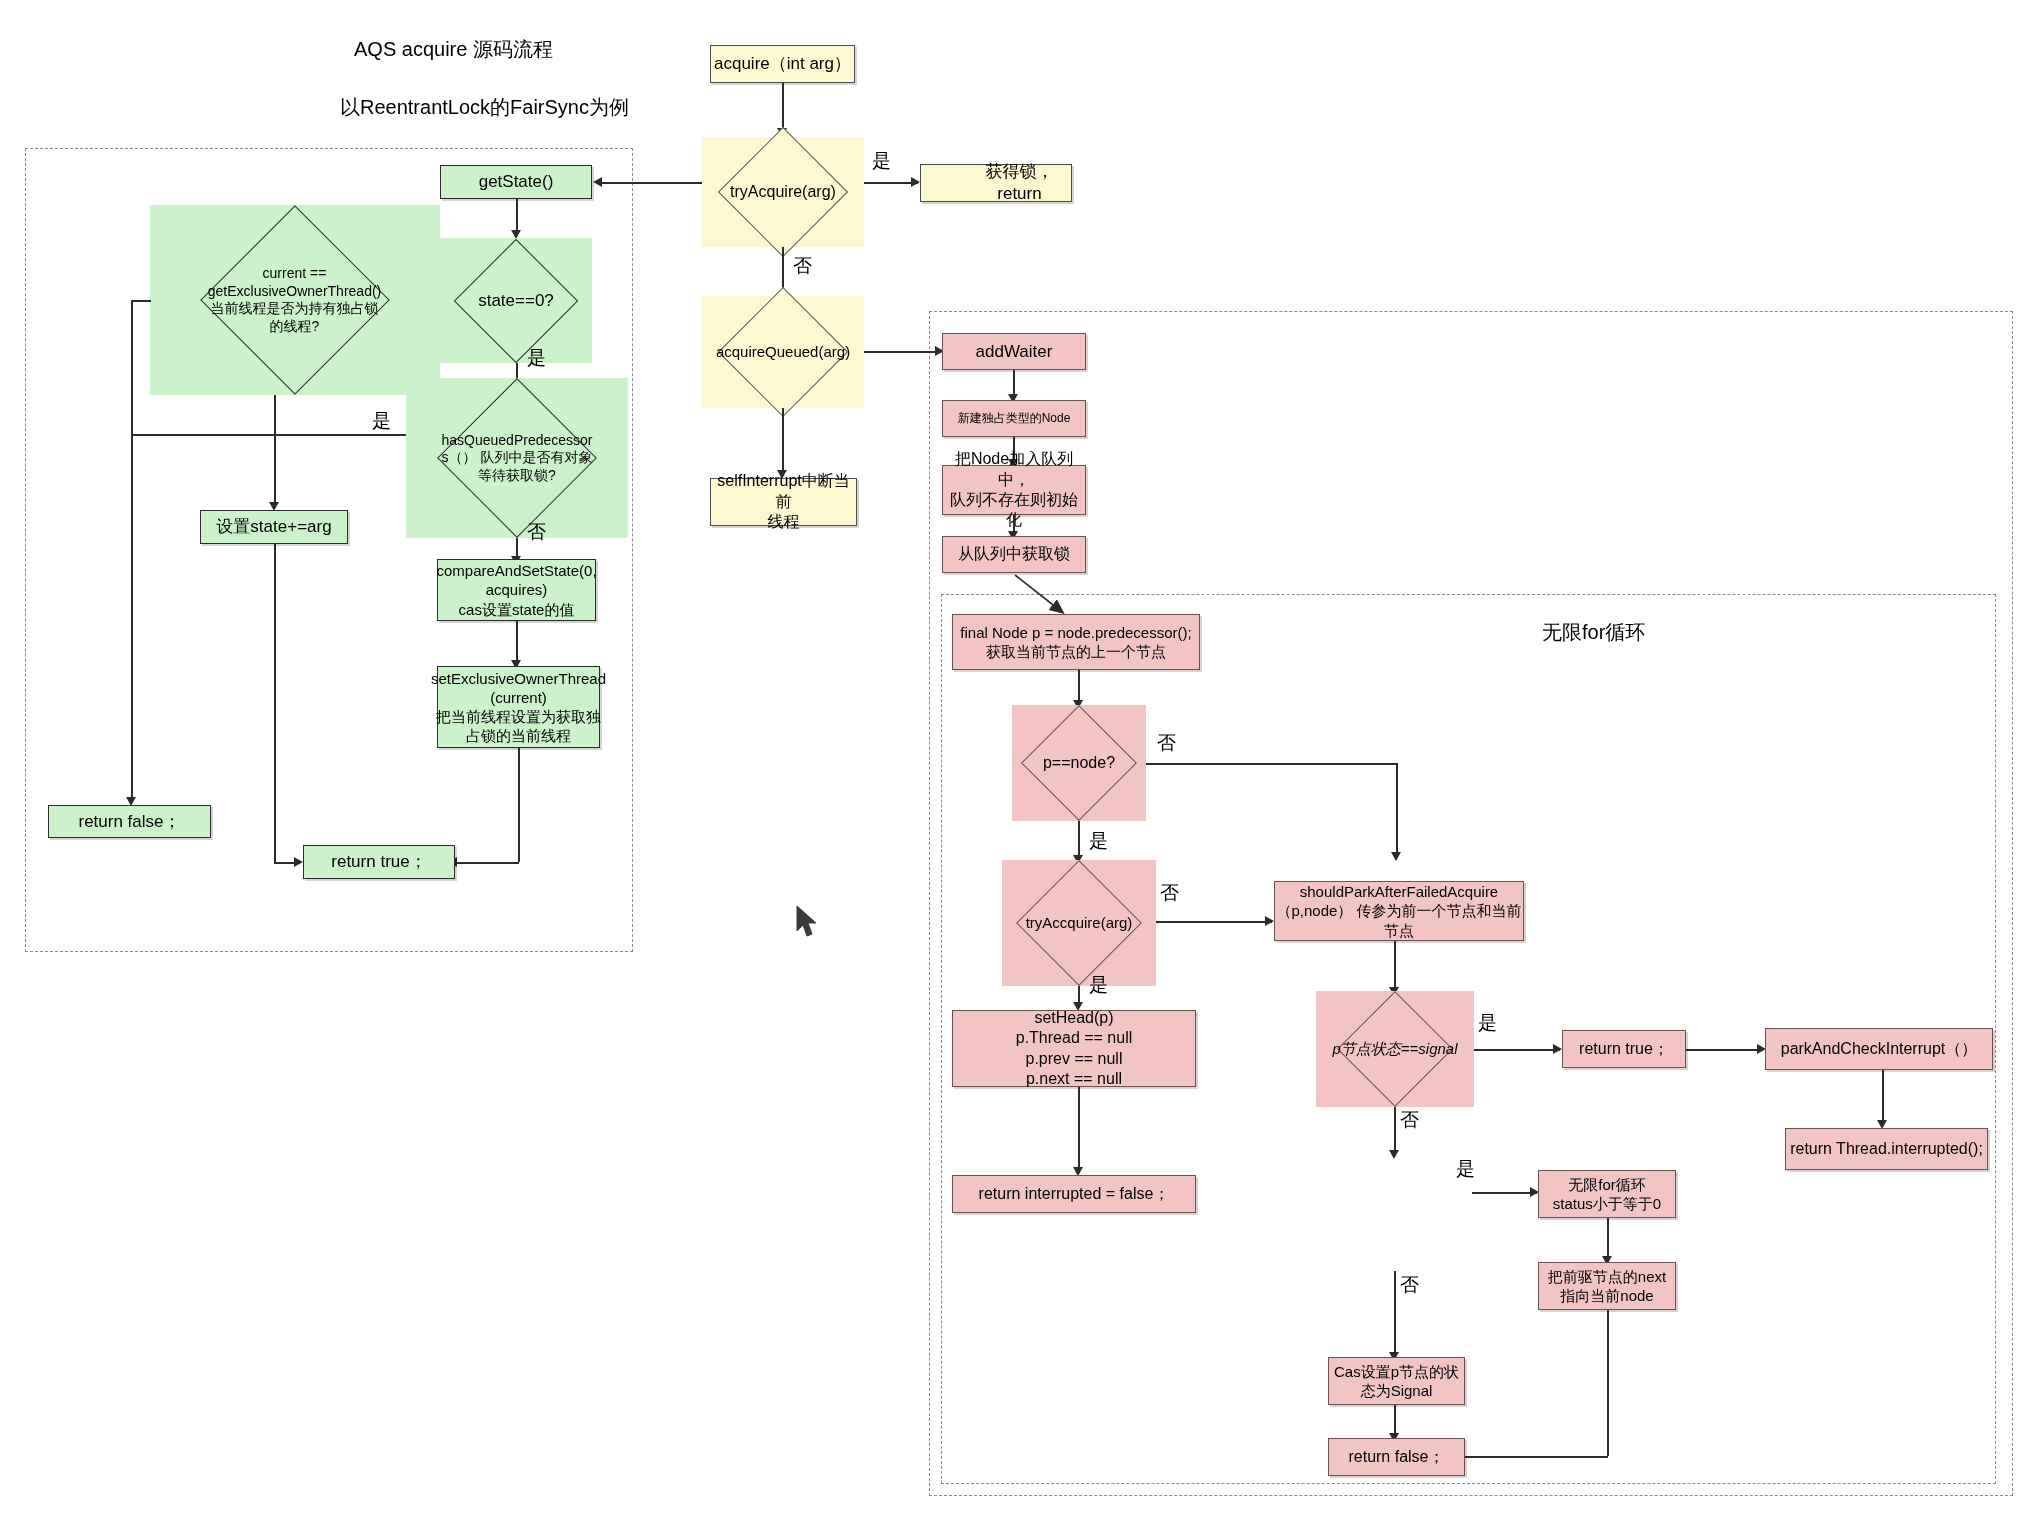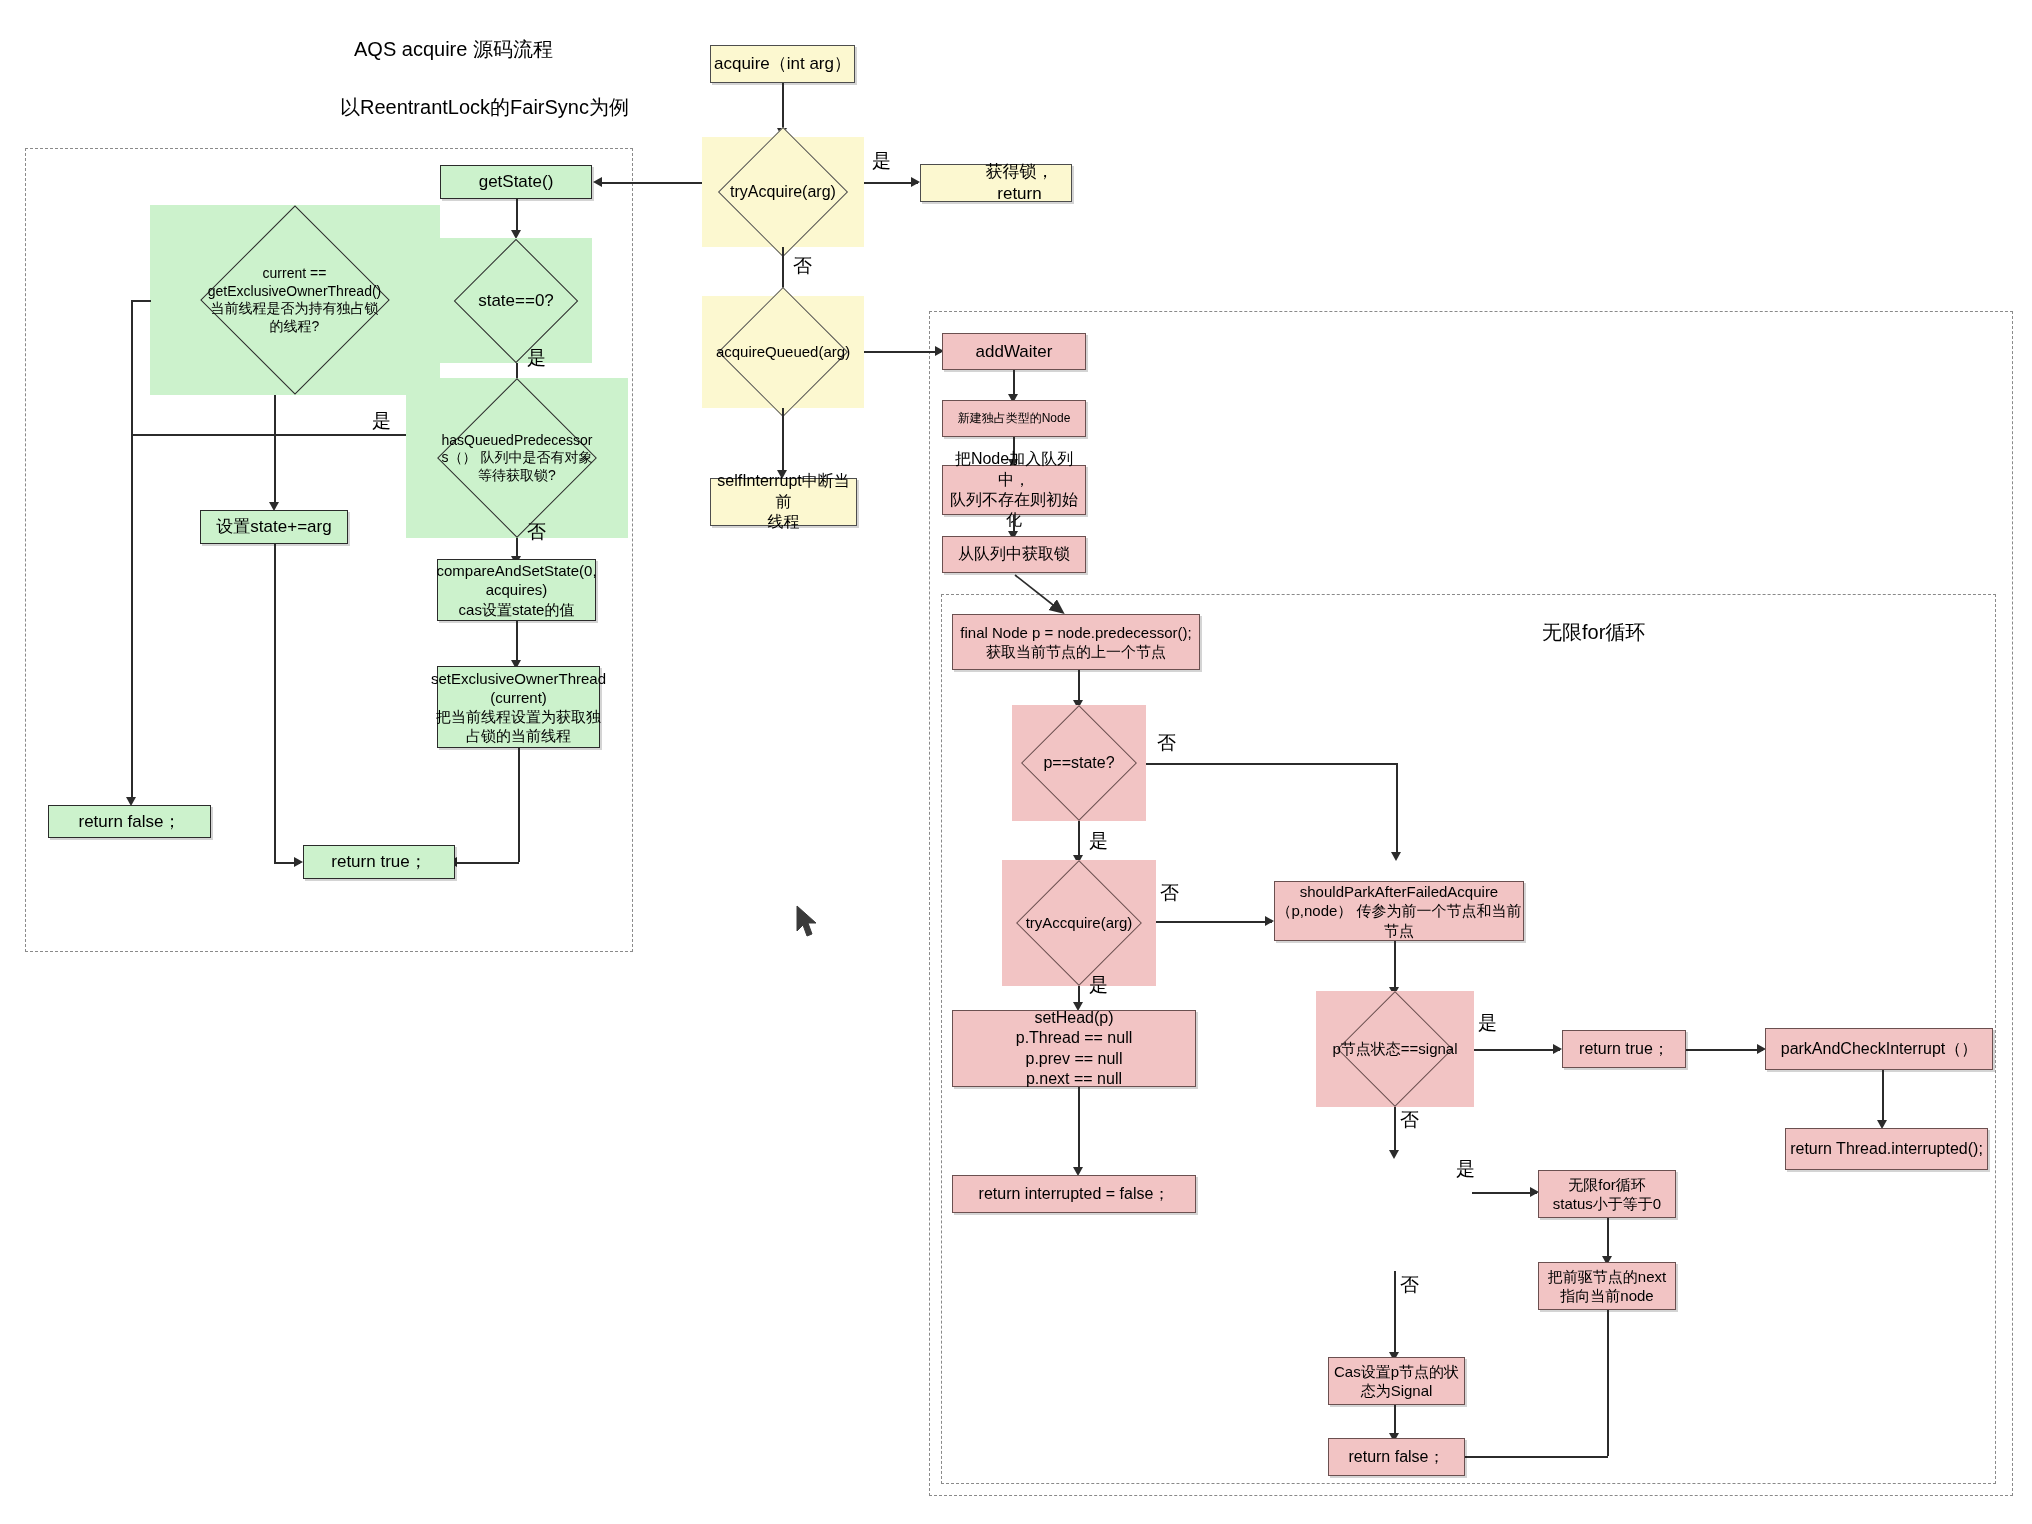--- a/index.html
+++ b/index.html
@@ -252,21 +252,21 @@
   </svg>
 
   <div class="node rect pink" style="left:952px;top:614px;width:248px;height:56px;font-size:15px;">final Node p = node.predecessor();
 获取当前节点的上一个节点</div>
 
   <div class="ln lv" style="left:1078px;top:670px;height:34px;"></div>
   <div class="arr arr-d" style="left:1073px;top:700px;"></div>
 
   <div class="diamond pink" style="left:1012px;top:705px;width:134px;height:116px;">
     <div class="shape" style="width:82px;height:82px;"></div>
-    <div class="dlabel" style="font-size:16px;">p==state?</div>
+    <div class="dlabel" style="font-size:16px;">p==node?</div>
   </div>
 
   <div class="ln lh" style="left:1146px;top:763px;width:250px;"></div>
   <div class="ln lv" style="left:1396px;top:763px;height:93px;"></div>
   <div class="arr arr-d" style="left:1391px;top:852px;"></div>
   <div class="edgelabel" style="left:1157px;top:730px;">否</div>
 
   <div class="ln lv" style="left:1078px;top:821px;height:38px;"></div>
   <div class="arr arr-d" style="left:1073px;top:855px;"></div>
   <div class="edgelabel" style="left:1089px;top:828px;">是</div>
@@ -295,21 +295,21 @@
   <div class="node rect pink" style="left:952px;top:1175px;width:244px;height:38px;font-size:16px;">return interrupted = false；</div>
 
   <div class="node rect pink" style="left:1274px;top:881px;width:250px;height:60px;font-size:15px;">shouldParkAfterFailedAcquire
 （p,node） 传参为前一个节点和当前节点</div>
 
   <div class="ln lv" style="left:1394px;top:941px;height:50px;"></div>
   <div class="arr arr-d" style="left:1389px;top:987px;"></div>
 
   <div class="diamond pink" style="left:1316px;top:991px;width:158px;height:116px;">
     <div class="shape" style="width:82px;height:82px;"></div>
-    <div class="dlabel" style="font-size:15px;">p节点状态==signal</div>
+    <div class="dlabel" style="font-size:15px;font-style:italic;">p节点状态==signal</div>
   </div>
 
   <div class="ln lh" style="left:1474px;top:1049px;width:86px;"></div>
   <div class="arr arr-r" style="left:1553px;top:1044px;"></div>
   <div class="edgelabel" style="left:1478px;top:1010px;">是</div>
 
   <div class="node rect pink" style="left:1562px;top:1030px;width:124px;height:38px;font-size:16px;">return true；</div>
 
   <div class="ln lh" style="left:1686px;top:1049px;width:77px;"></div>
   <div class="arr arr-r" style="left:1757px;top:1044px;"></div>

